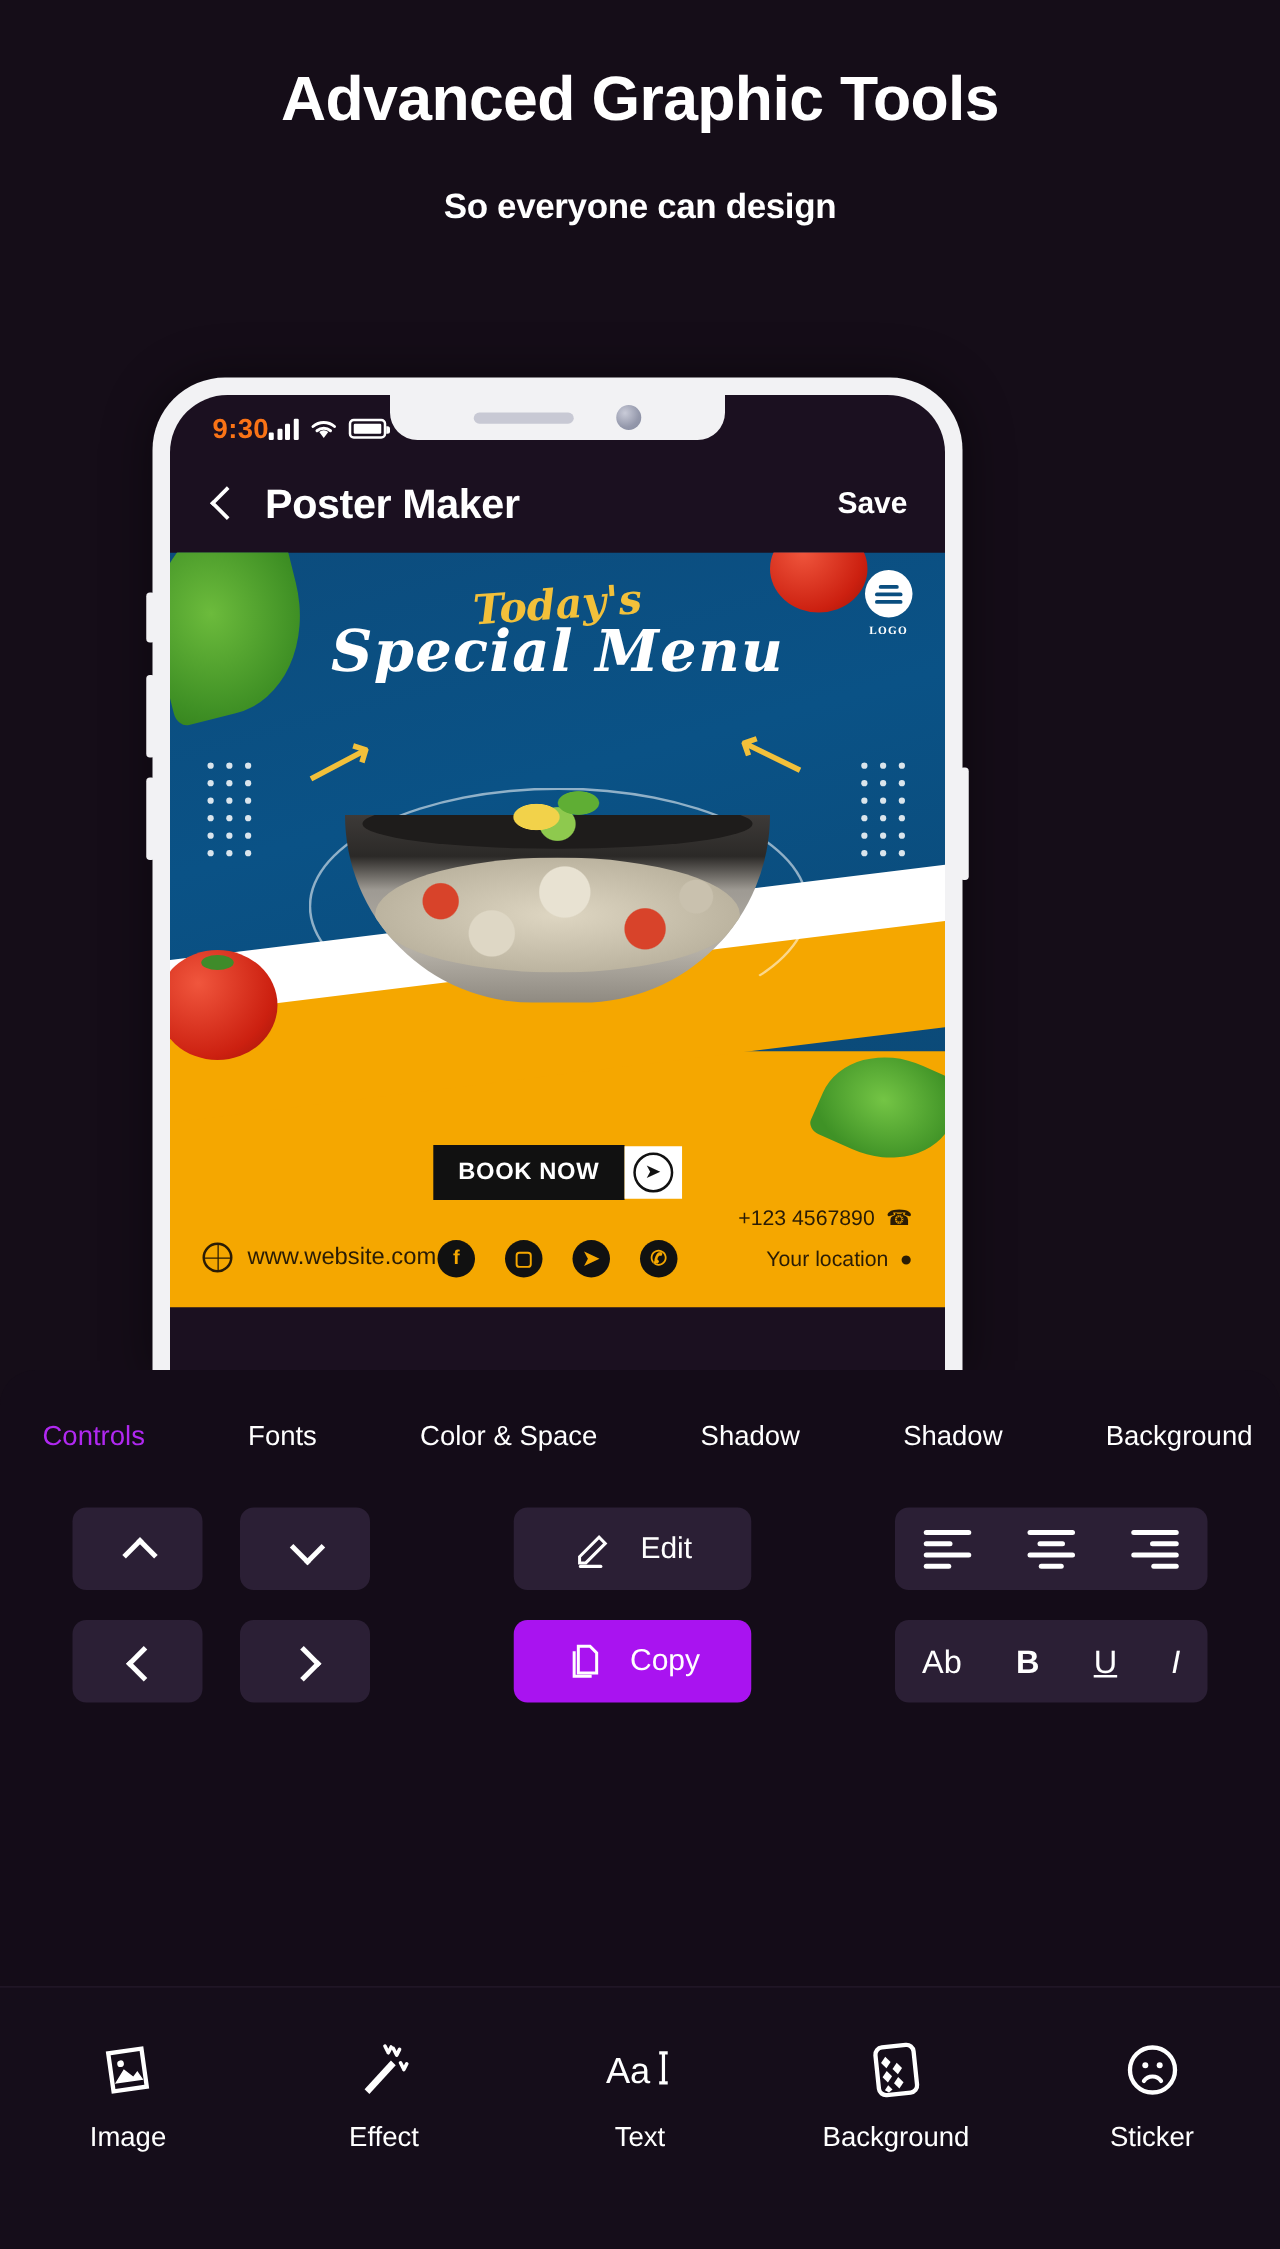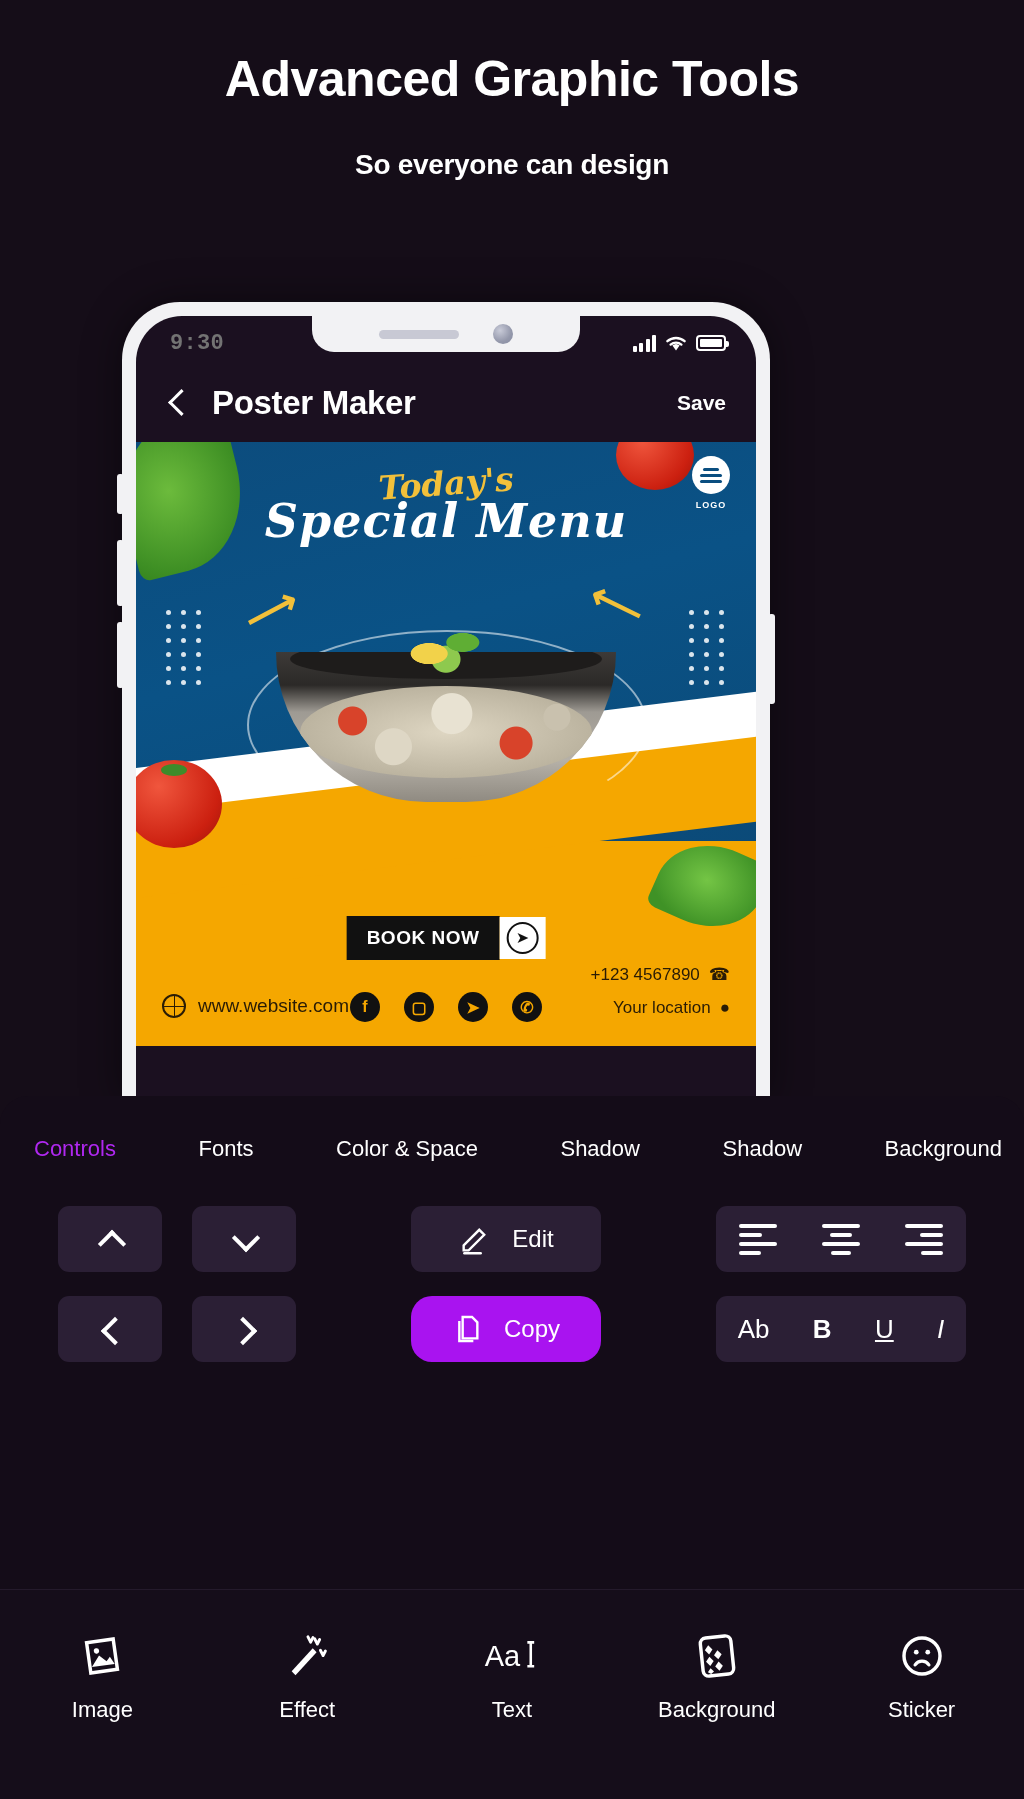--- a/index.html
+++ b/index.html
@@ -47,22 +47,22 @@
     display:flex; align-items:center; justify-content:center; gap:34px;
   }
   .speaker { width:80px; height:9px; background:#c8c9d4; border-radius:5px; }
   .camera {
     width:20px; height:20px; border-radius:50%;
     background:radial-gradient(circle at 35% 32%, #c9cbd8, #9498ab 60%, #868ba0);
   }
   
   .statusbar {
     height:48px; display:flex; align-items:center;
-    justify-content:space-between; padding:6px 30px 0 34px;
-    color:#737373; position:relative; z-index:6;font-family:Liberation Mono, monospace;
+    padding:6px 30px 0 34px;
+    color:#f97316; position:relative; z-index:6;
   }
   .status-time { font-size:22px; font-weight:bold; letter-spacing:.3px; }
   .status-icons { display:flex; align-items:center; gap:9px; }
   .sig { display:flex; align-items:flex-end; gap:2.5px; height:17px; }
   .sig i { width:4px; background:#fff; border-radius:1px; display:block; }
   .sig i:nth-child(1){height:6px}.sig i:nth-child(2){height:9px}
   .sig i:nth-child(3){height:13px}.sig i:nth-child(4){height:17px}
   .batt {
     width:30px; height:16px; border:2px solid #fff; border-radius:4px;
     position:relative; padding:2px;
@@ -74,21 +74,21 @@
     height:78px; display:flex; align-items:center;
     padding:0 30px 0 28px; color:#fff; gap:22px;font-weight:bold;
   }
   .back-chevron { width:26px; height:26px; position:relative; flex:none; }
   .back-chevron::before{
     content:"";position:absolute;left:8px;top:3px;width:16px;height:16px;
     border-left:3.5px solid #fff;border-bottom:3.5px solid #fff;
     transform:rotate(45deg);
   }
   .app-title { font-size:33px; letter-spacing:-.3px; flex:1; }
-  .save-btn { font-size:21px; color:#fff; }
+  .save-btn { font-size:24px; color:#fff; }
   
   .poster { position:relative; height:604px; overflow:hidden; }
   .poster-top {
     position:absolute; inset:0 0 32% 0;
     background:linear-gradient(165deg,#0c4c7d 0%,#0a5286 45%,#0b4a78 100%);
   }
   .poster-bottom {
     position:absolute; left:0; right:0; bottom:0; height:34%;
     background:#f5a700;
   }
@@ -114,21 +114,21 @@
   .tomato .stem{
     position:absolute;left:50%;top:4px;transform:translateX(-50%);
     width:26px;height:12px;background:#3f8b2a;border-radius:50%;
   }
   .leaf-br{
     position:absolute;right:-6px;bottom:118px;width:104px;height:84px;
     background:radial-gradient(ellipse at 45% 45%,#74c545,#3f9226 72%);
     border-radius:62% 10% 62% 10%; transform:rotate(24deg);
   }
   .logo-badge{
-    position:absolute; right:26px; top:14px; text-align:center; color:#fff;
+    position:absolute; right:26px; top:14px; text-align:center; color:#fff;font-family:Liberation Serif, serif;
   }
   .logo-mark{
     width:38px;height:38px;border-radius:50%;background:#fff;margin:0 auto;
     display:flex;flex-direction:column;justify-content:center;align-items:center;gap:3px;
   }
   .logo-mark i{display:block;width:22px;height:3px;background:#0a4e80;border-radius:2px;}
   .logo-mark i:nth-child(1){width:16px}
   .logo-text{font-size:9px;letter-spacing:1px;margin-top:3px;font-weight:bold;}
   .todays{
     position:absolute;left:50%;top:22px;transform:translateX(-50%) rotate(-4deg);
@@ -254,21 +254,21 @@
   }
   .chev.up::before{ transform:rotate(45deg); }
   .chev.down::before{ transform:rotate(-135deg); top:2px; }
   .chev.left::before{ transform:rotate(-45deg); left:8px; top:5px; }
   .chev.right::before{ transform:rotate(135deg); left:2px; top:5px; }
   .wide-btn {
     width:190px;height:66px;border-radius:11px;background:#2b1f35;
     display:flex;align-items:center;justify-content:center;gap:20px;
     color:#fff;font-size:24px;
   }
-  .wide-btn.accent{ background:#a913f0;border-radius:21px; }
+  .wide-btn.accent{ background:#a913f0; }
   .group-btn {
     width:250px;height:66px;border-radius:11px;background:#2b1f35;
     display:flex;align-items:center;justify-content:space-around;
     color:#fff;font-size:26px;
   }
   .align-ic{ display:flex;flex-direction:column;gap:5px;width:38px; }
   .align-ic i{ height:4px;background:#fff;border-radius:2px;display:block; }
   .align-ic.l i:nth-child(1){width:100%}.align-ic.l i:nth-child(2){width:62%}
   .align-ic.l i:nth-child(3){width:100%}.align-ic.l i:nth-child(4){width:58%}
   .align-ic.c i{margin:0 auto}

